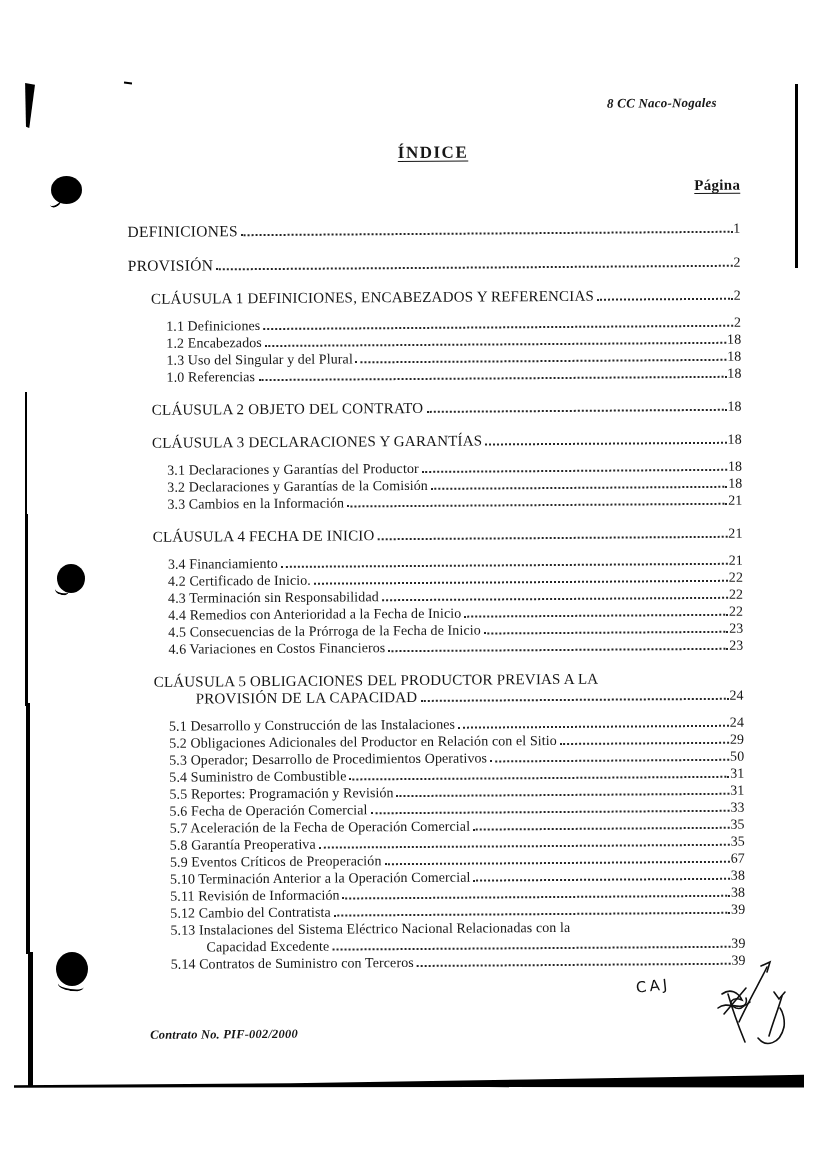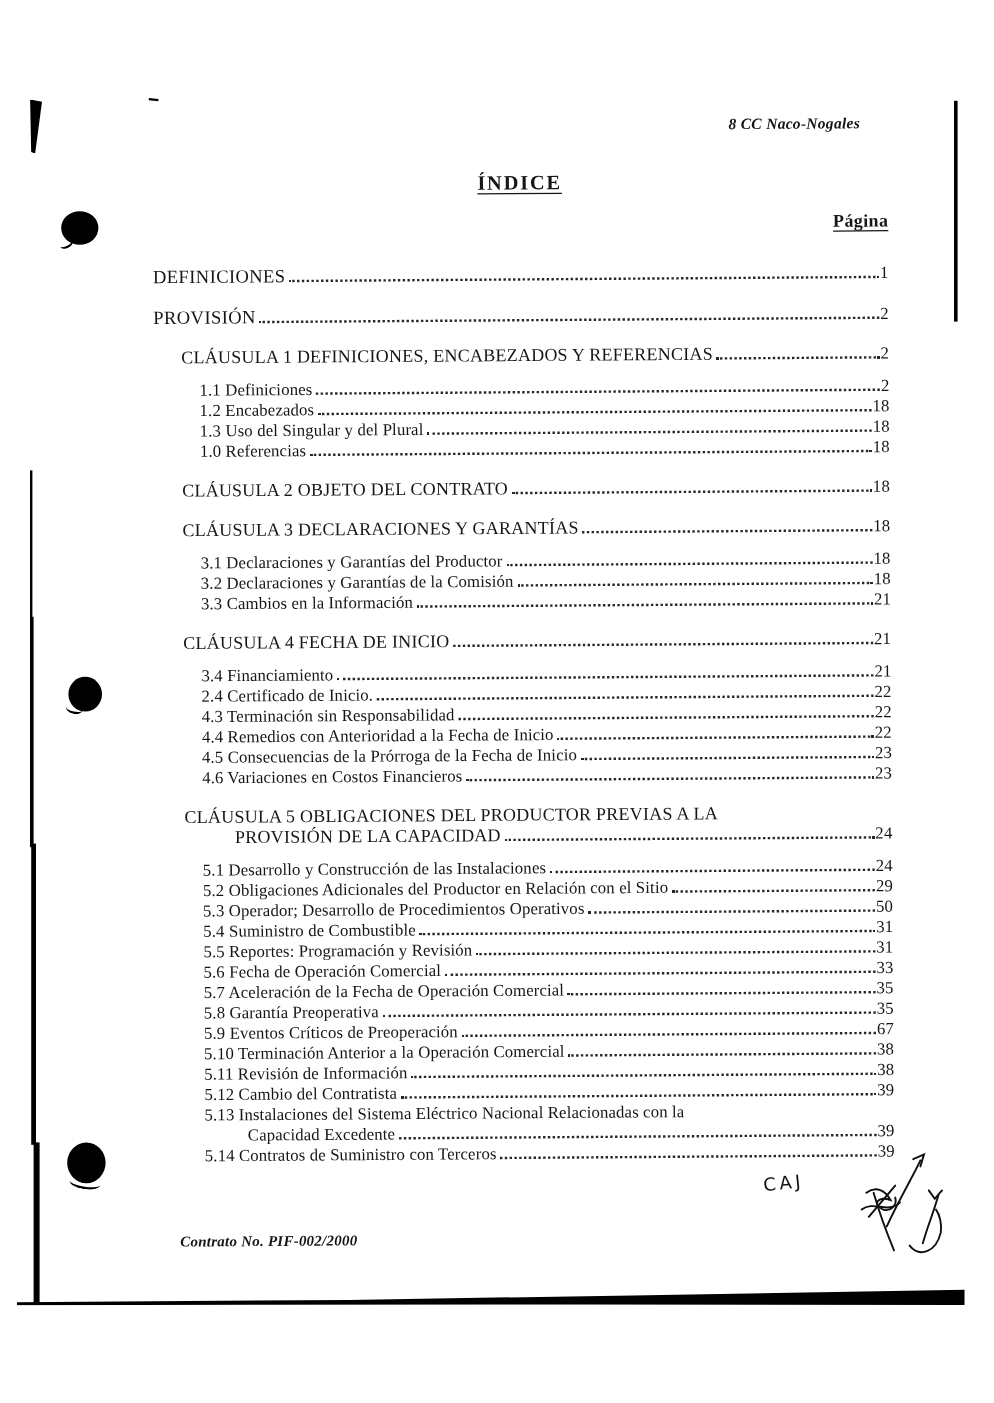--- a/index.html
+++ b/index.html
@@ -150,21 +150,21 @@
         </div>
         <div class="toc-row lvl-sub gap-sm">
           <div class="toc-line">
             <span class="lbl">3.4 Financiamiento</span>
             <span class="leader"></span>
             <span class="pg">21</span>
           </div>
         </div>
         <div class="toc-row lvl-sub">
           <div class="toc-line">
-            <span class="lbl">2.4 Certificado de Inicio.</span>
+            <span class="lbl">4.2 Certificado de Inicio.</span>
             <span class="leader"></span>
             <span class="pg">22</span>
           </div>
         </div>
         <div class="toc-row lvl-sub">
           <div class="toc-line">
             <span class="lbl">4.3 Terminación sin Responsabilidad</span>
             <span class="leader"></span>
             <span class="pg">22</span>
           </div>

